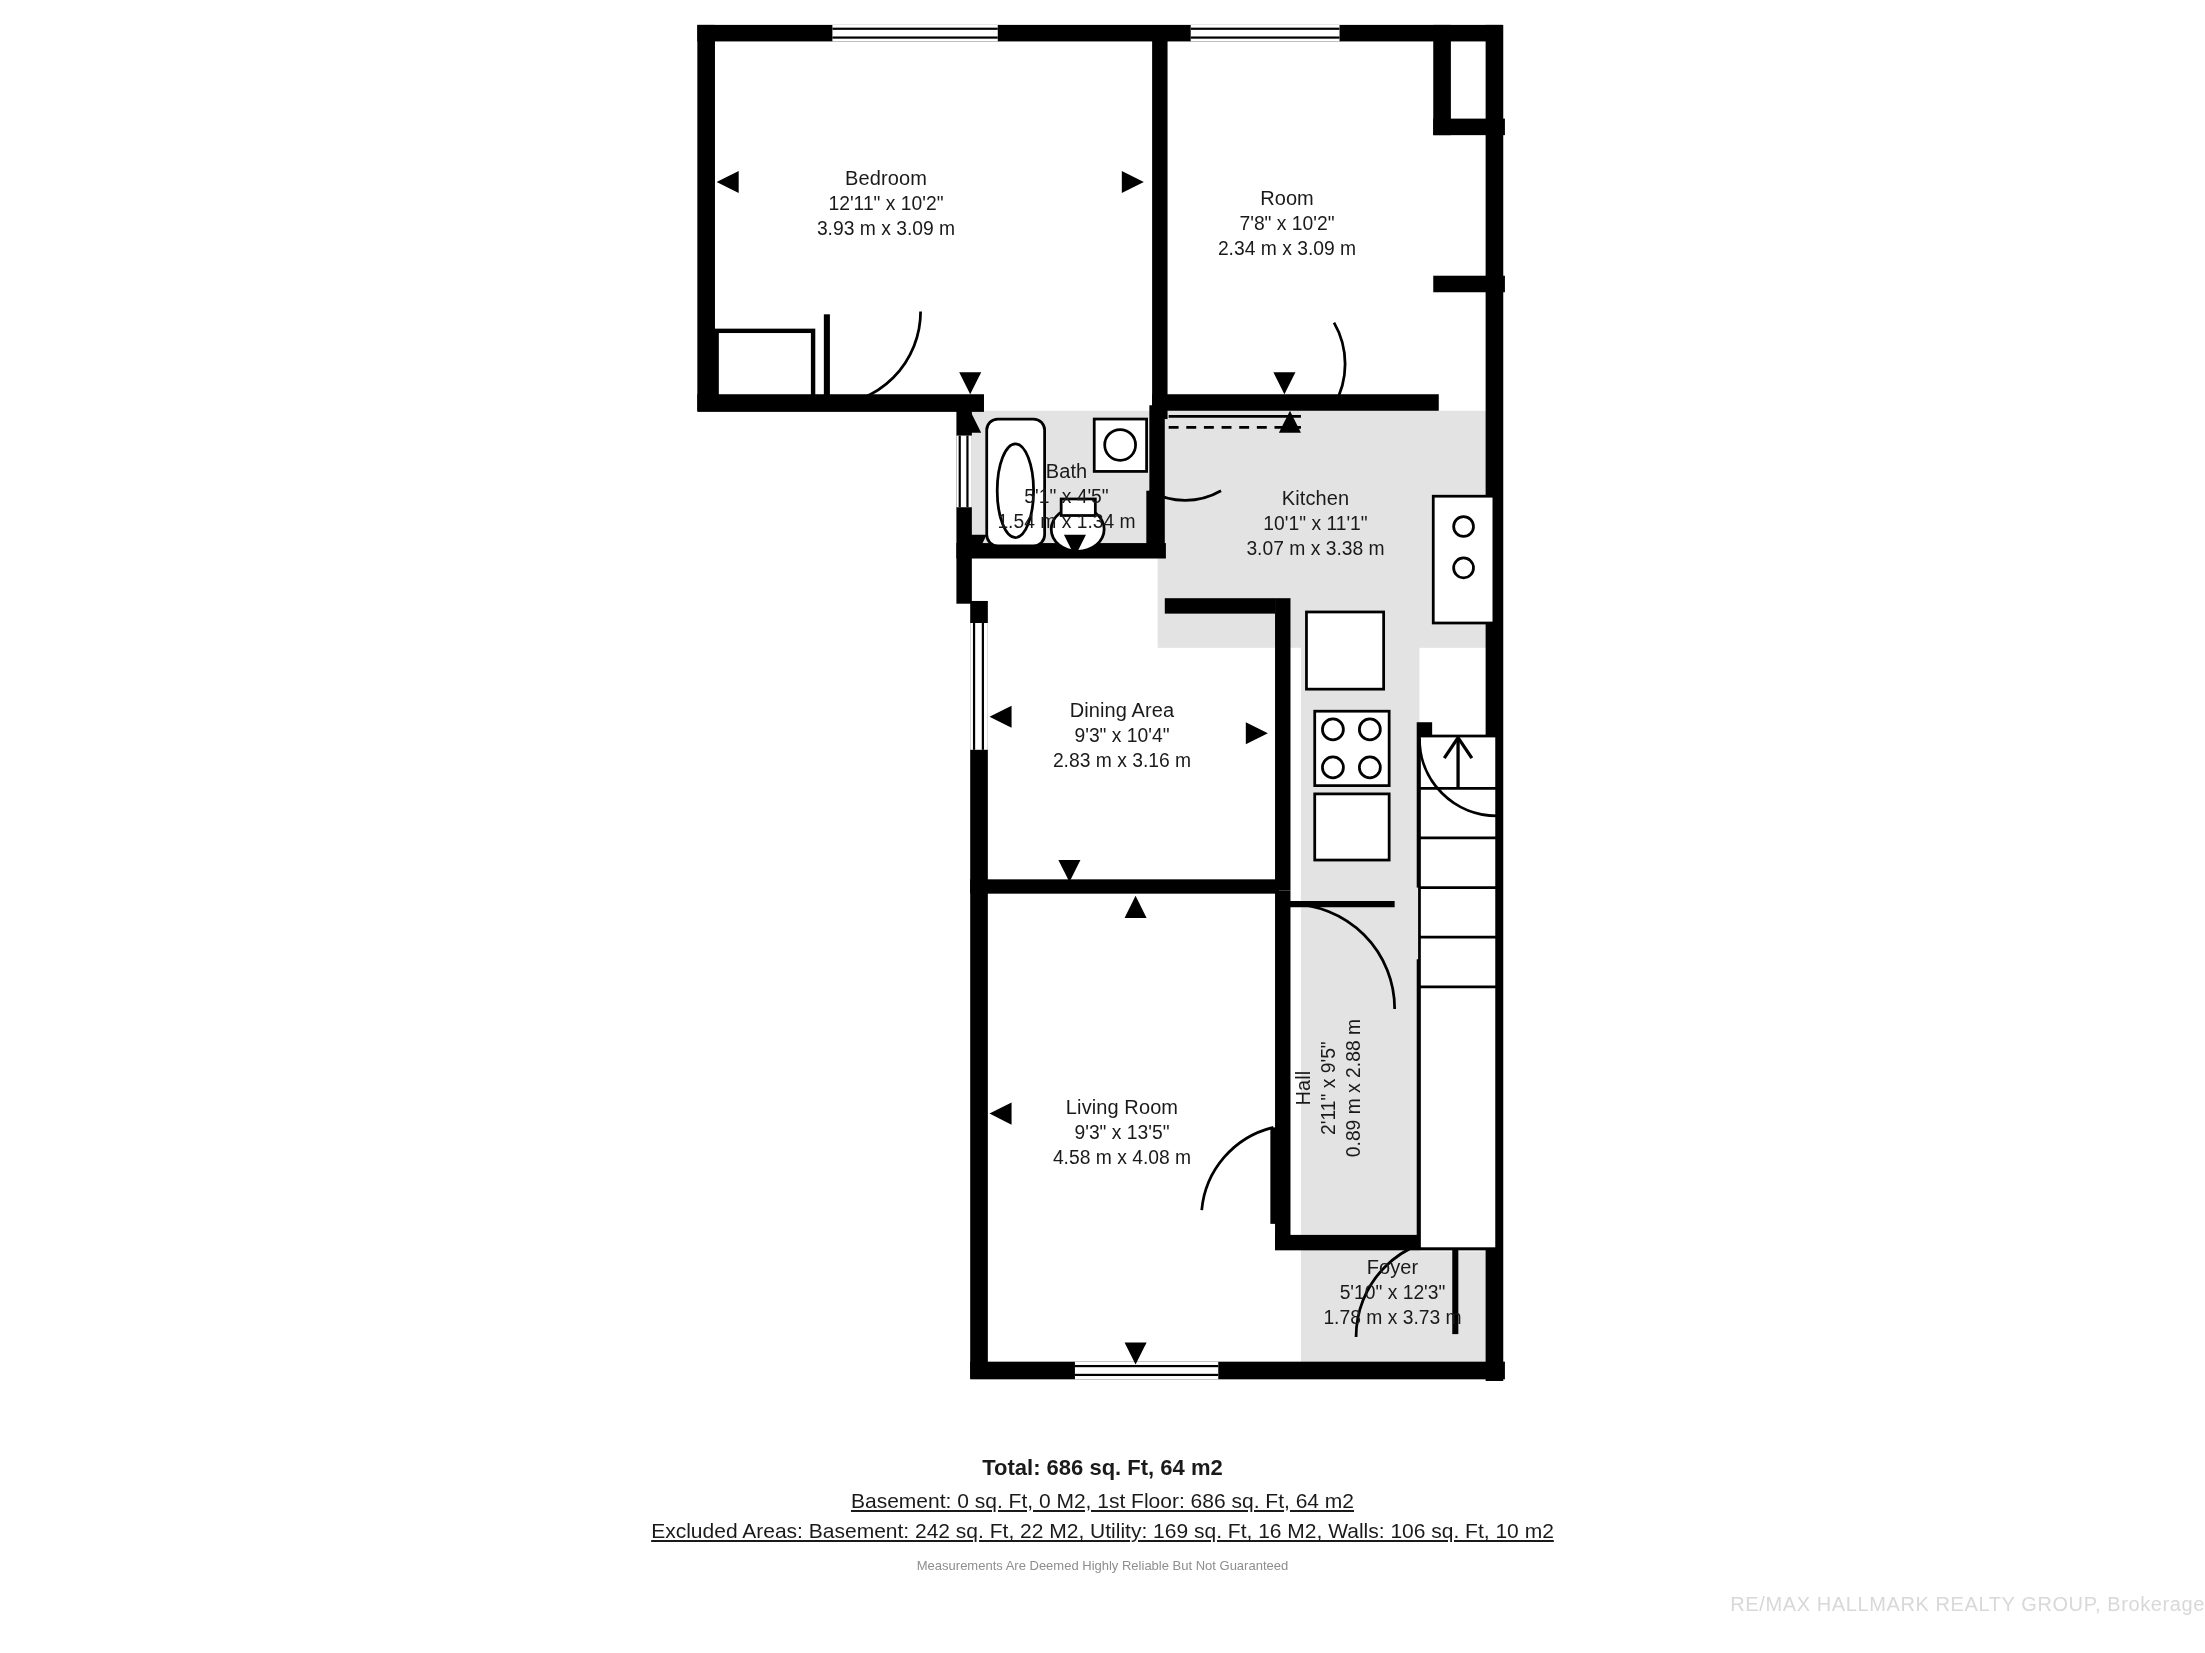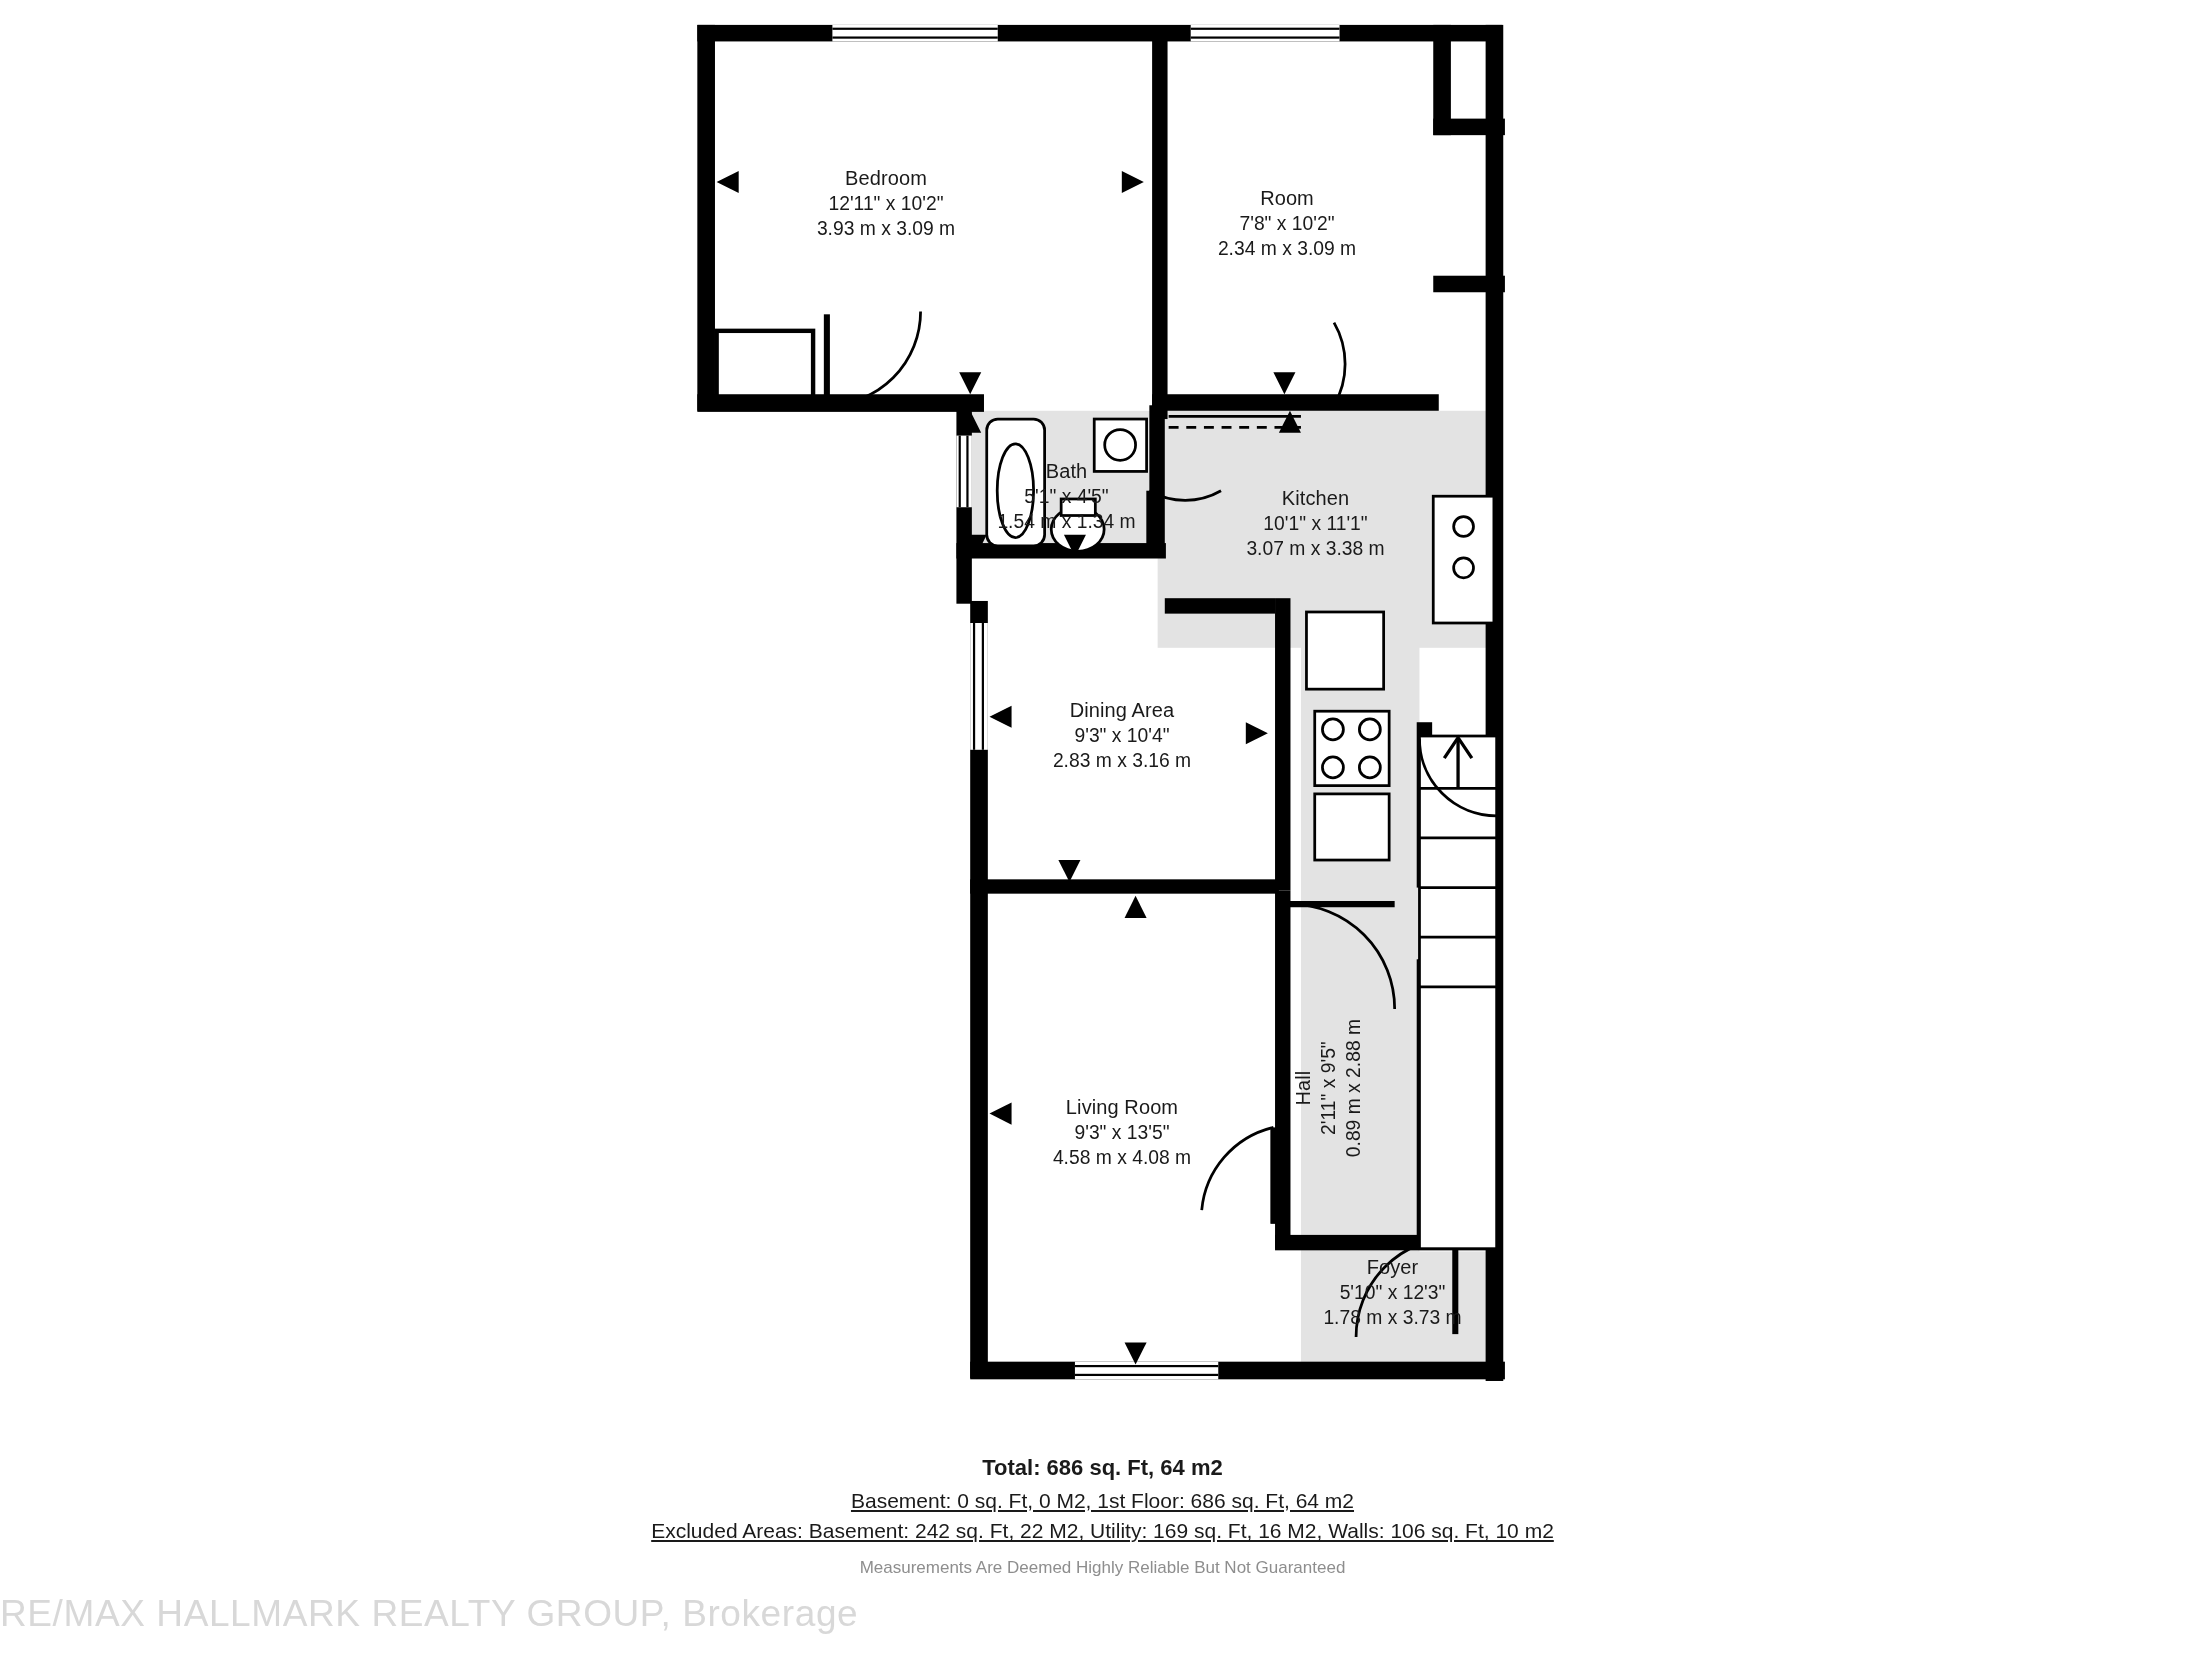--- a/index.html
+++ b/index.html
@@ -58,32 +58,32 @@
     font-weight: bold;
     margin-bottom: 7.7px;
   }
   #footer .line2,
   #footer .line3 {
     font-size: 21px;
     margin-bottom: 6.6px;
     text-decoration: underline;
   }
   #footer .disclaimer {
-    font-size: 17px;
+    font-size: 13px;
     color: #8e8e8e;
     margin-top: 14.3px;
   }
 
   #watermark {
     position: absolute;
     left: 0;
     top: 1593px;
     width: 2205px;
-    text-align: left;
-    font-size: 37px;
+    text-align: right;
+    font-size: 20px;
     letter-spacing: 0.6px;
     color: #d8d8d8;
     font-weight: normal;
   }
 </style>
 </head>
 <body>
 
 <div id="plan">
 

